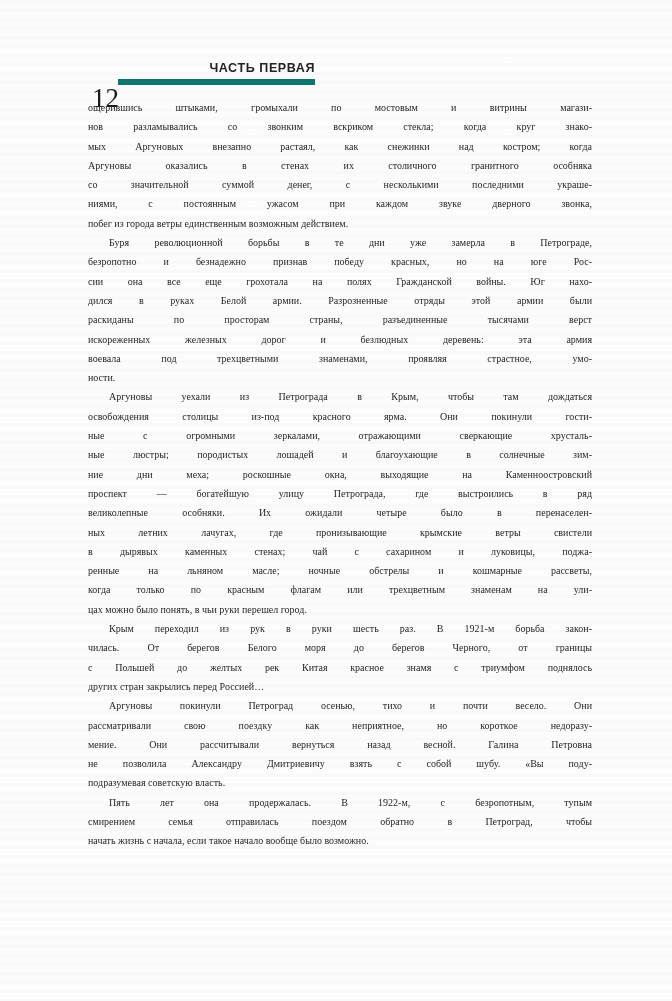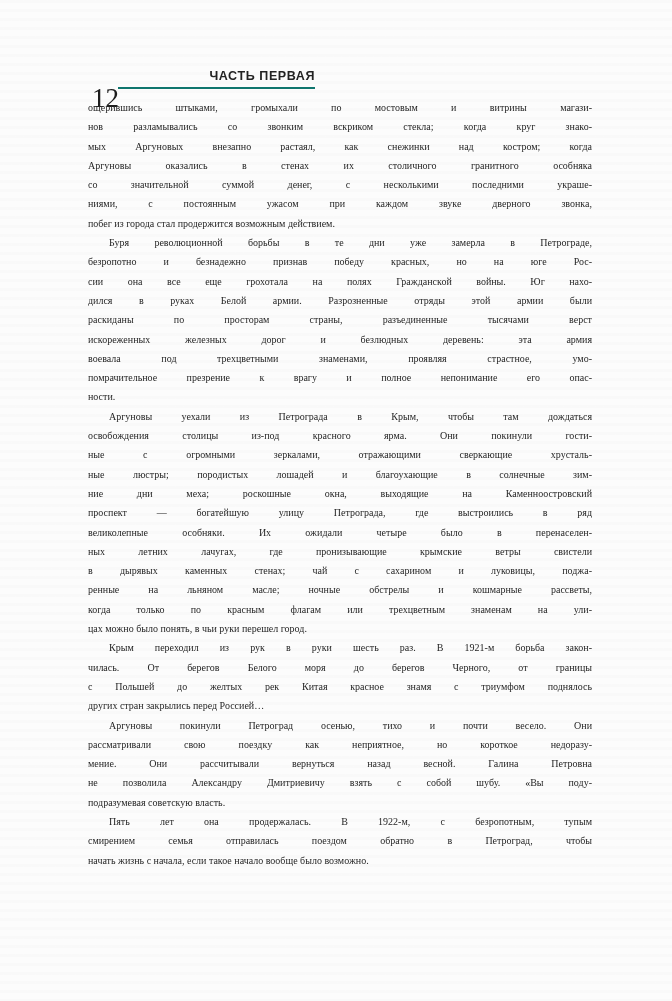--- a/index.html
+++ b/index.html
@@ -31,24 +31,23 @@
     line-height: 27px;
     color: #1d1d1d;
     font-family: "Liberation Serif", "DejaVu Serif", serif;
     margin-top: 32px;
   }
   .running-head {
     position: absolute;
     left: 118px;
     top: 58px;
     width: 197px;
-    border-bottom: 2px solid #0f766e;
+    border-bottom: 6px solid #0f766e;
     padding-bottom: 3px;
     text-align: right;
-    margin-top: 8px;
   }
   .running-head-title {
     font-family: "Liberation Sans", "DejaVu Sans", sans-serif;
     font-size: 12.5px;
     font-weight: bold;
     letter-spacing: 0.6px;
     color: #232323;
     white-space: nowrap;
   }
   .page-body {
@@ -80,31 +79,30 @@
 </div>
 
 <main class="page-body">
     <div class="paragraph">
       <div class="line">ощерившись штыками, громыхали по мостовым и витрины магази-</div>
       <div class="line">нов разламывались со звонким вскриком стекла; когда круг знако-</div>
       <div class="line">мых Аргуновых внезапно растаял, как снежинки над костром; когда</div>
       <div class="line">Аргуновы оказались в стенах их столичного гранитного особняка</div>
       <div class="line">со значительной суммой денег, с несколькими последними украше-</div>
       <div class="line">ниями, с постоянным ужасом при каждом звуке дверного звонка,</div>
-      <div class="line last">побег из города стал продержится возможным действием.</div>
+      <div class="line last">побег из города ветры единственным возможным действием.</div>
     </div>
     <div class="paragraph">
       <div class="line indent">Буря революционной борьбы в те дни уже замерла в Петрограде,</div>
       <div class="line">безропотно и безнадежно признав победу красных, но на юге Рос-</div>
       <div class="line">сии она все еще грохотала на полях Гражданской войны. Юг нахо-</div>
       <div class="line">дился в руках Белой армии. Разрозненные отряды этой армии были</div>
       <div class="line">раскиданы по просторам страны, разъединенные тысячами верст</div>
       <div class="line">искореженных железных дорог и безлюдных деревень: эта армия</div>
       <div class="line">воевала под трехцветными знаменами, проявляя страстное, умо-</div>
-      <div class="line">помрачительное презрение к врагу и полное непонимание его опас-</div>
       <div class="line last">ности.</div>
     </div>
     <div class="paragraph">
       <div class="line indent">Аргуновы уехали из Петрограда в Крым, чтобы там дождаться</div>
       <div class="line">освобождения столицы из-под красного ярма. Они покинули гости-</div>
       <div class="line">ные с огромными зеркалами, отражающими сверкающие хрусталь-</div>
       <div class="line">ные люстры; породистых лошадей и благоухающие в солнечные зим-</div>
       <div class="line">ние дни меха; роскошные окна, выходящие на Каменноостровский</div>
       <div class="line">проспект — богатейшую улицу Петрограда, где выстроились в ряд</div>
       <div class="line">великолепные особняки. Их ожидали четыре было в перенаселен-</div>

